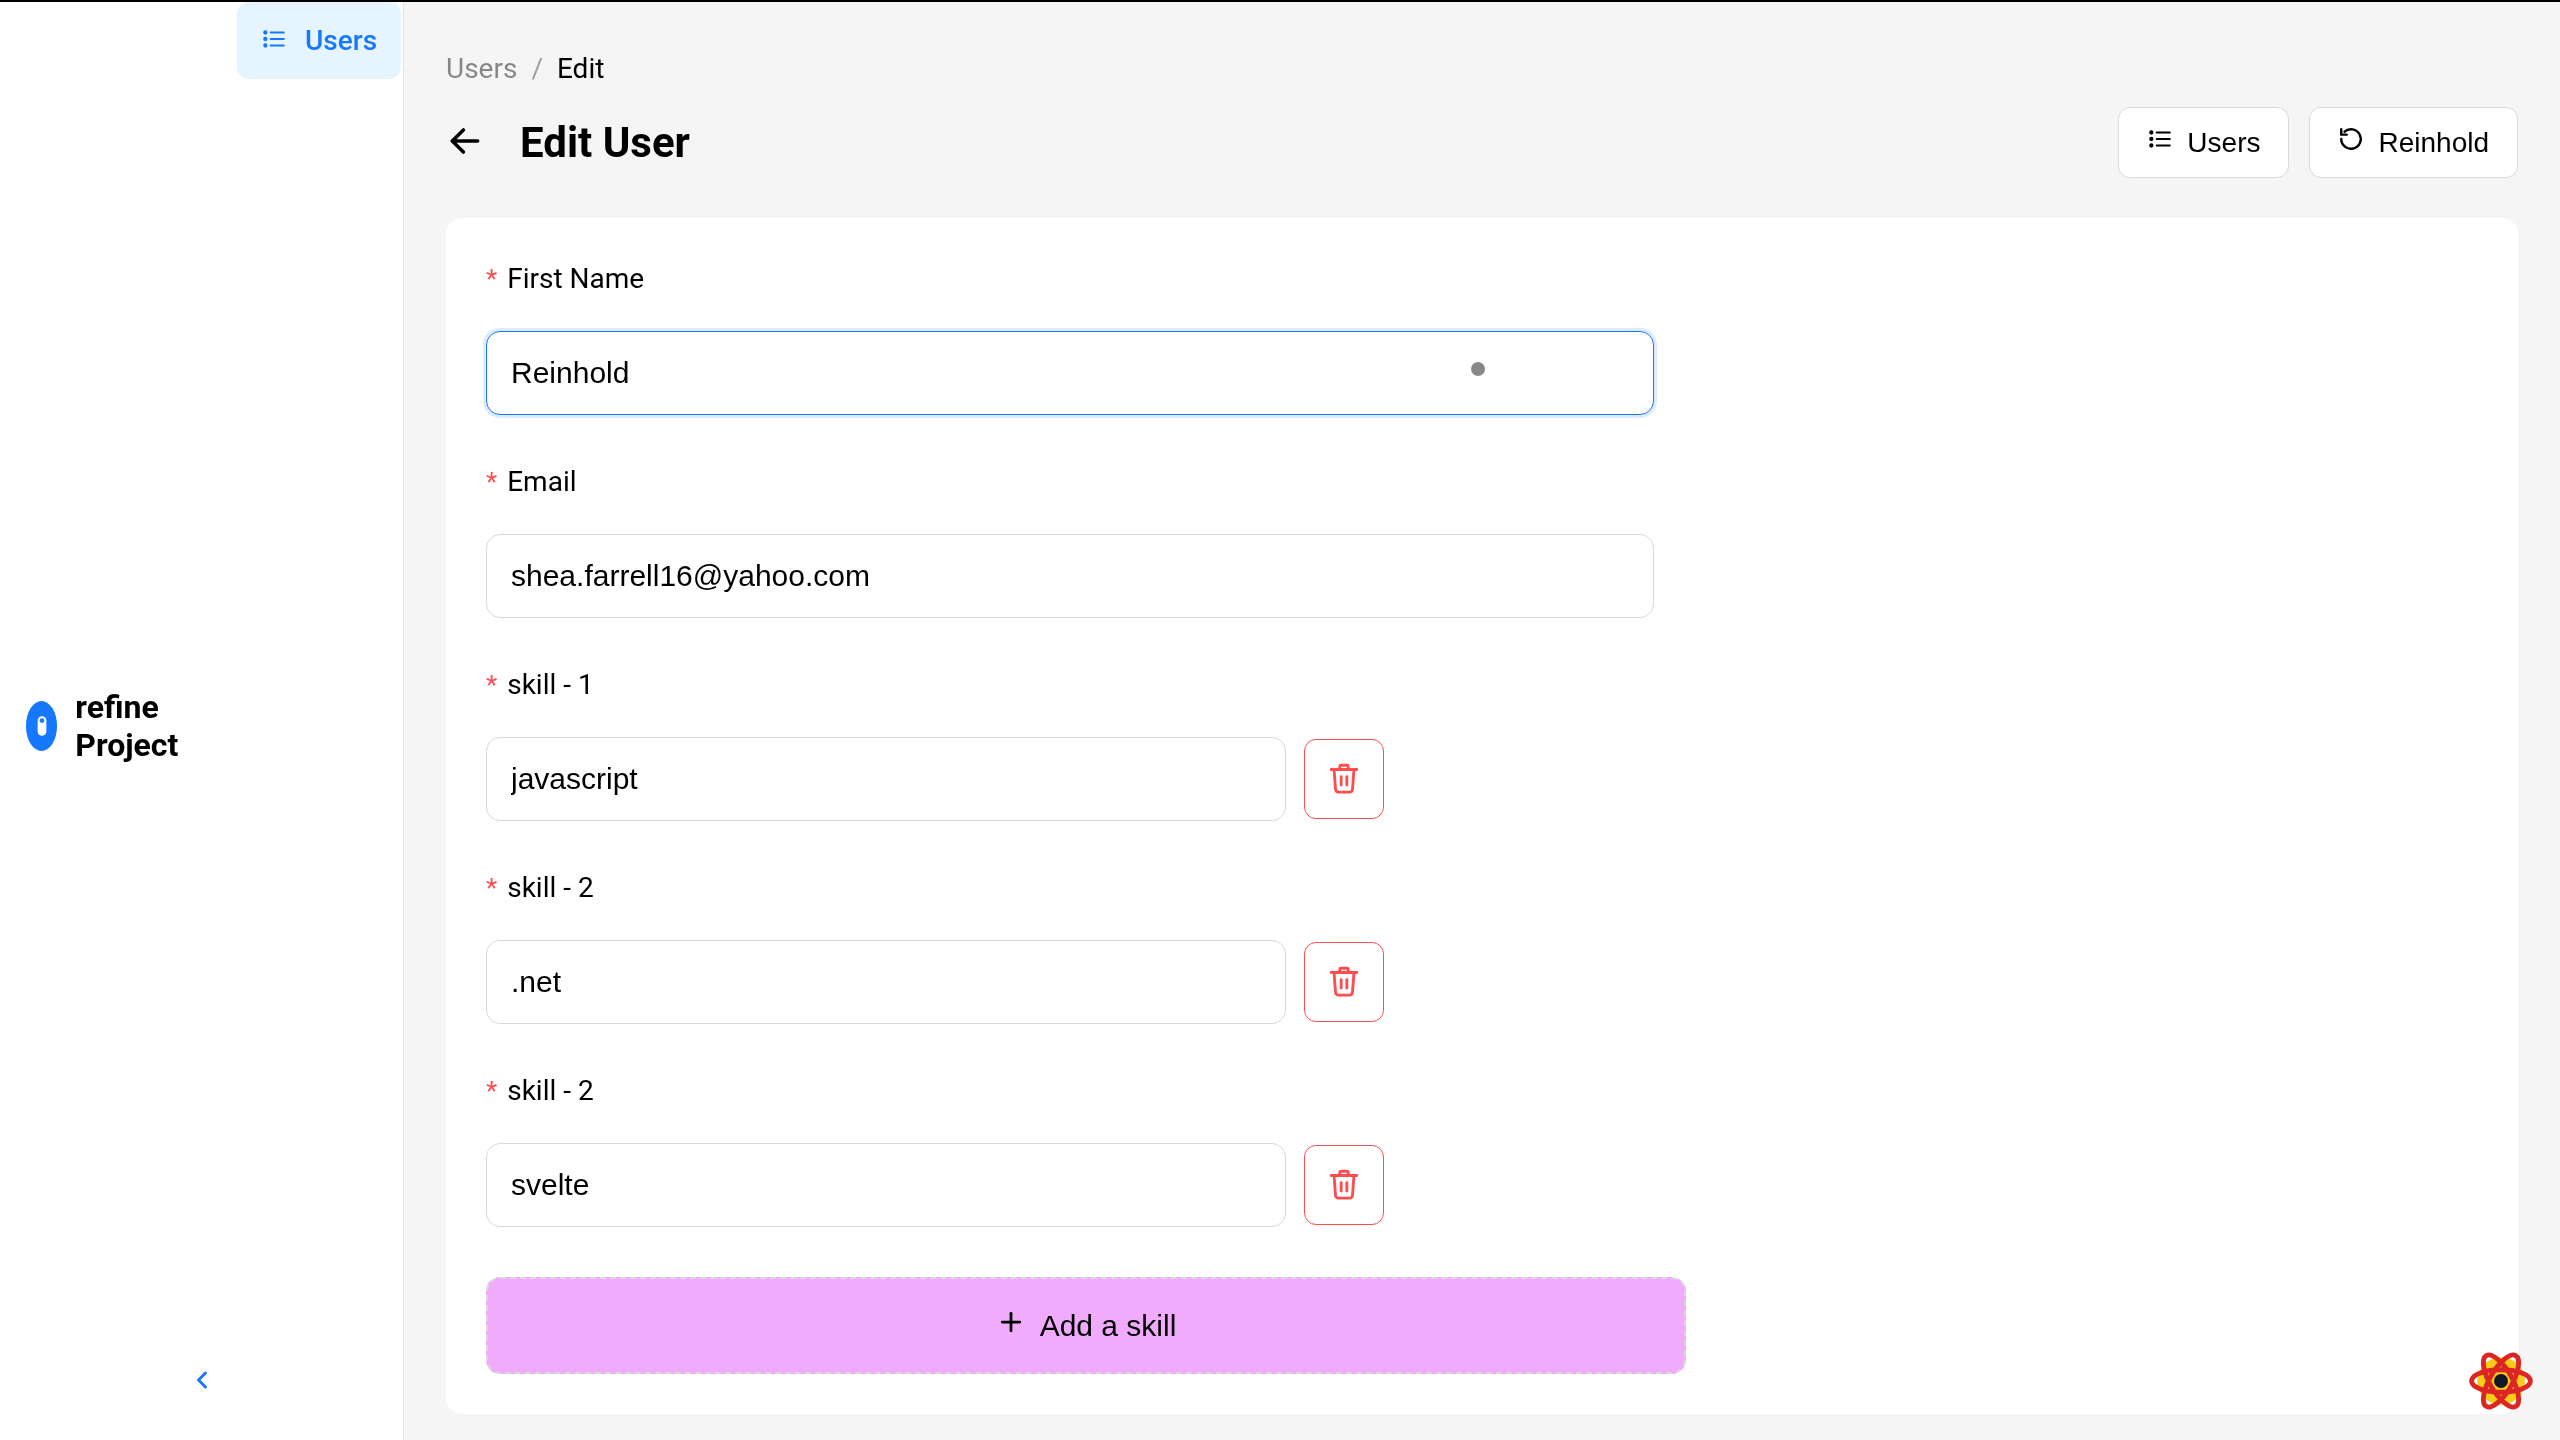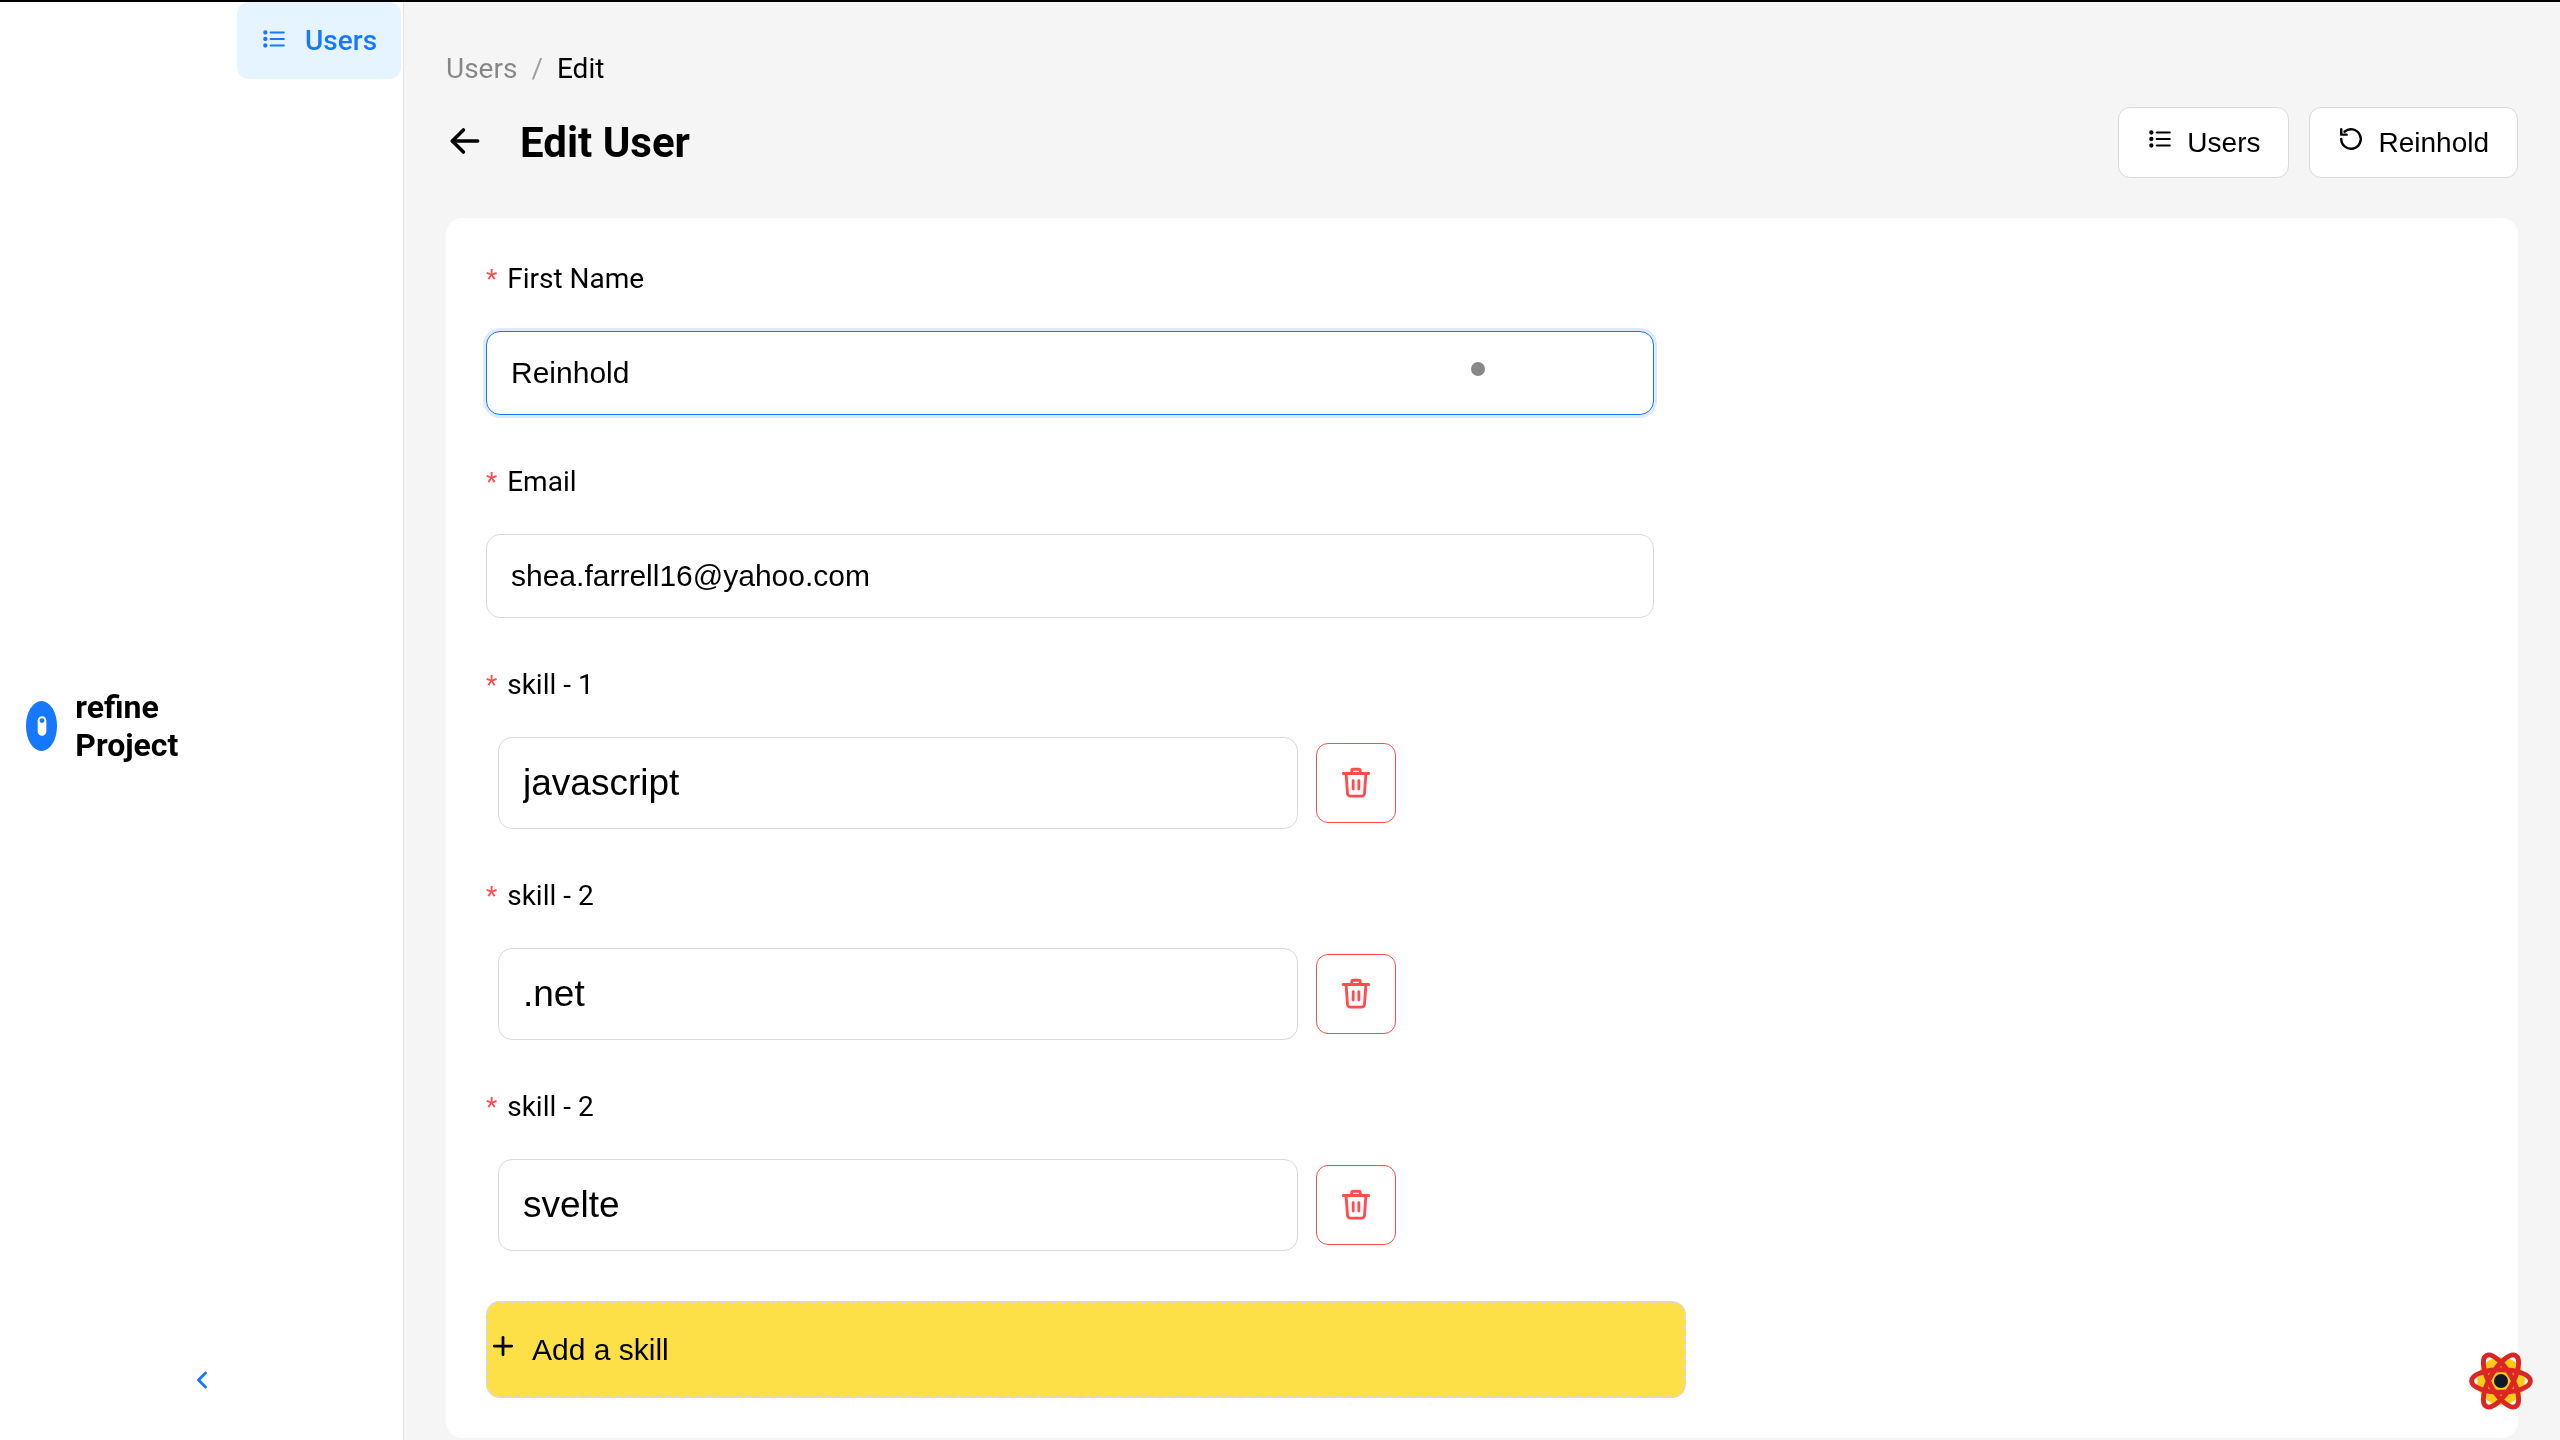--- a/index.html
+++ b/index.html
@@ -90,36 +90,36 @@
 .text-input {
   width: 1168px; max-width: 100%;
   padding: 24px 24px; font-size: 30px;
   border: 1.5px solid #d9d9d9; border-radius: 14px;
   color: #000; background: #fff; outline: none;
 }
 .text-input.focused { border-color: #1677ff; box-shadow: 0 0 0 3px rgba(22,119,255,0.15); }
 .skill-row { display: flex; align-items: center; gap: 18px; }
 .skill-input {
   width: 800px;
-  padding: 24px 24px; font-size: 37px;
+  padding: 24px 24px; font-size: 30px;
   border: 1.5px solid #d9d9d9; border-radius: 14px;
-  color: #000; background: #fff; outline: none; margin-left: 12px;
+  color: #000; background: #fff; outline: none;
 }
 .del-btn {
   width: 80px; height: 80px;
   border: 1.5px solid #ff4d4f; border-radius: 12px;
   background: #fff; display: flex; align-items: center; justify-content: center;
   cursor: pointer;
 }
 .del-btn svg { width: 34px; height: 34px; color: #ff4d4f; }
 .add-skill {
   width: 1200px; max-width: 100%;
   border: 2px dashed #d9d9d9; border-radius: 14px;
-  padding: 28px 0; display: flex; align-items: center; 
-  gap: 14px; font-size: 30px; cursor: pointer; color: #000; background: #fde047;
+  padding: 28px 0; display: flex; align-items: center; justify-content: center;
+  gap: 14px; font-size: 30px; cursor: pointer; color: #000; background: #f0abfc;
 }
 .add-skill svg { width: 30px; height: 30px; }
 
 .cursor-dot {
   position: absolute; width: 14px; height: 14px; background: #888; border-radius: 50%;
   left: 1067px; top: 360px; pointer-events: none;
 }
 
 .devtools-badge {
   position: fixed; right: 24px; bottom: 24px;

